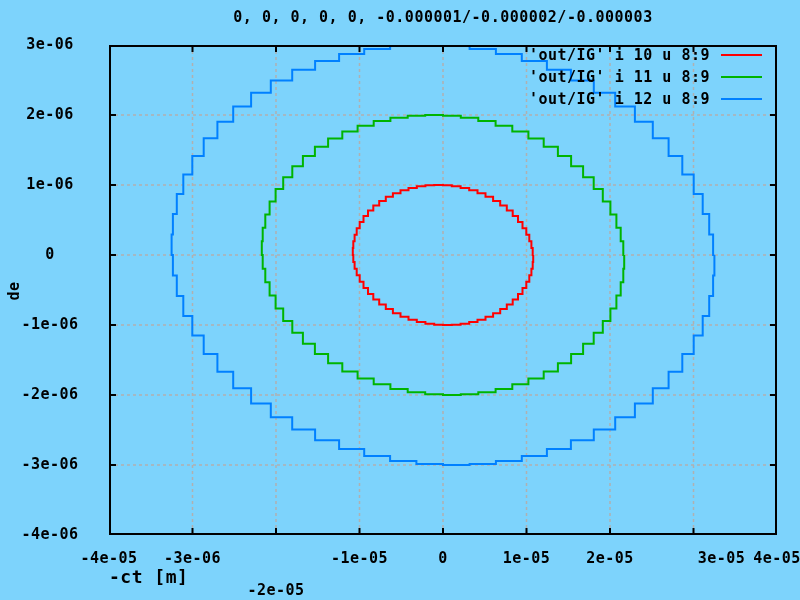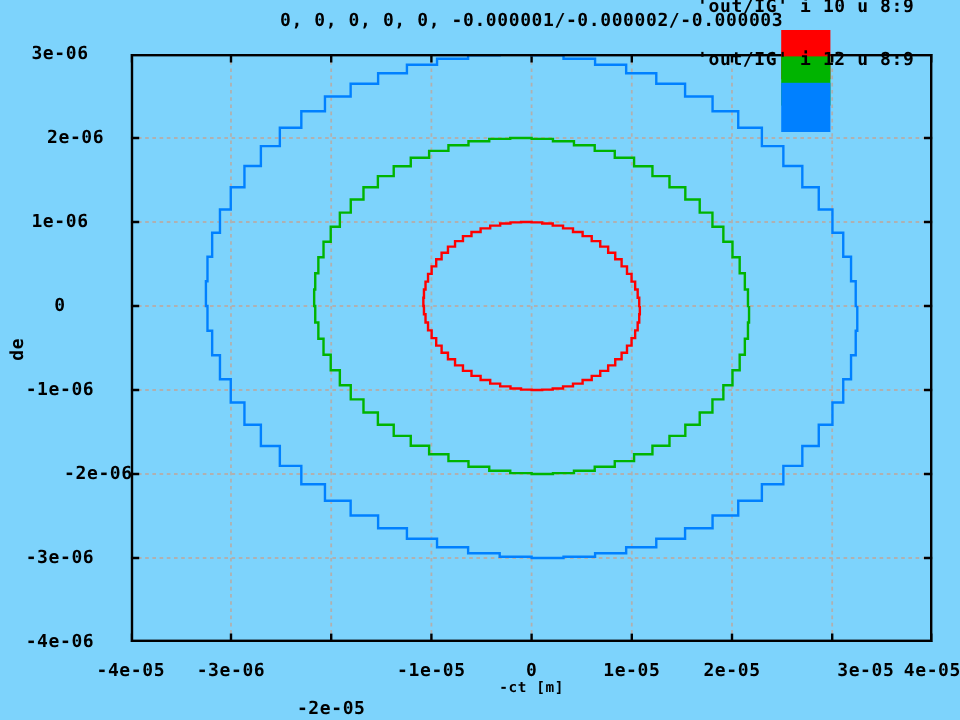--- a/index.html
+++ b/index.html
@@ -19,33 +19,33 @@
   .plot-svg{position:absolute;left:109px;top:45px;width:668px;height:490px;}
   .xtick-label{
     position:absolute;top:549px;transform:translateX(-50%);
     font-size:15px;letter-spacing:0.5px;white-space:pre;
   }
   .ytick-label{
     position:absolute;left:0;width:100px;text-align:center;
     font-size:15px;letter-spacing:0.5px;white-space:pre;line-height:15px;
   }
   .xlabel{
-    position:absolute;left:109px;top:566px;width:668px;text-align:center;
-    font-size:12px;letter-spacing:0.5px;
+    position:absolute;left:109px;top:566px;width:668px;
+    font-size:18px;letter-spacing:0.5px;
   }
   .ylabel{
     position:absolute;left:-36px;top:282px;width:100px;text-align:center;
     transform:rotate(-90deg);font-size:15px;letter-spacing:0.5px;
   }
   .legend{
     position:absolute;right:38px;top:44px;z-index:5;
   }
   .legend-row{
     display:flex;justify-content:flex-end;align-items:center;
-    height:22px;gap:11px;flex-direction:column;
+    height:22px;gap:11px;
   }
   .legend-label{font-size:15px;letter-spacing:0.5px;white-space:pre;}
   .legend-sample{width:41px;height:2px;flex:0 0 41px;}
 </style>
 </head>
 <body>
 
 <div id="screen">
   <div class="title">0, 0, 0, 0, 0, -0.000001/-0.000002/-0.000003</div>
 
@@ -111,37 +111,38 @@
       <span class="xtick-label" style="left: 359.5px;">-1e-05</span>
       <span class="xtick-label" style="left: 443px;">0</span>
       <span class="xtick-label" style="left: 526.5px;">1e-05</span>
       <span class="xtick-label" style="left: 610px;">2e-05</span>
       <span class="xtick-label" style="left: 693.5px; margin-left: 28px;">3e-05</span>
       <span class="xtick-label" style="left: 777px;">4e-05</span>
     </div>
   <div id="ytick-labels">
       <span class="ytick-label" style="top: 527px;">-4e-06</span>
       <span class="ytick-label" style="top: 457px;">-3e-06</span>
-      <span class="ytick-label" style="top: 387px; padding-left: 32px;">-2e-06</span>
+      <span class="ytick-label" style="top: 387px;">-2e-06</span>
       <span class="ytick-label" style="top: 317px;">-1e-06</span>
       <span class="ytick-label" style="top: 247px;">0</span>
       <span class="ytick-label" style="top: 177px;">1e-06</span>
-      <span class="ytick-label" style="top: 107px; margin-left: 13px;">2e-06</span>
+      <span class="ytick-label" style="top: 107px;">2e-06</span>
       <span class="ytick-label" style="top: 37px;">3e-06</span>
     </div>
 
   <div class="xlabel">-ct [m]</div>
   <div class="ylabel">de</div>
 
   <div class="legend" id="legend">
       <div class="legend-row">
         <span class="legend-label">'out/IG' i 10 u 8:9</span>
         <div class="legend-sample" style="background: rgb(255, 0, 0);"></div>
       </div>
       <div class="legend-row">
+        <span class="legend-label">'out/IG' i 11 u 8:9</span>
         <div class="legend-sample" style="background: rgb(0, 180, 0);"></div>
       </div>
       <div class="legend-row">
         <span class="legend-label">'out/IG' i 12 u 8:9</span>
         <div class="legend-sample" style="background: rgb(0, 128, 255);"></div>
       </div>
     </div>
 </div>
 
 </body></html>

